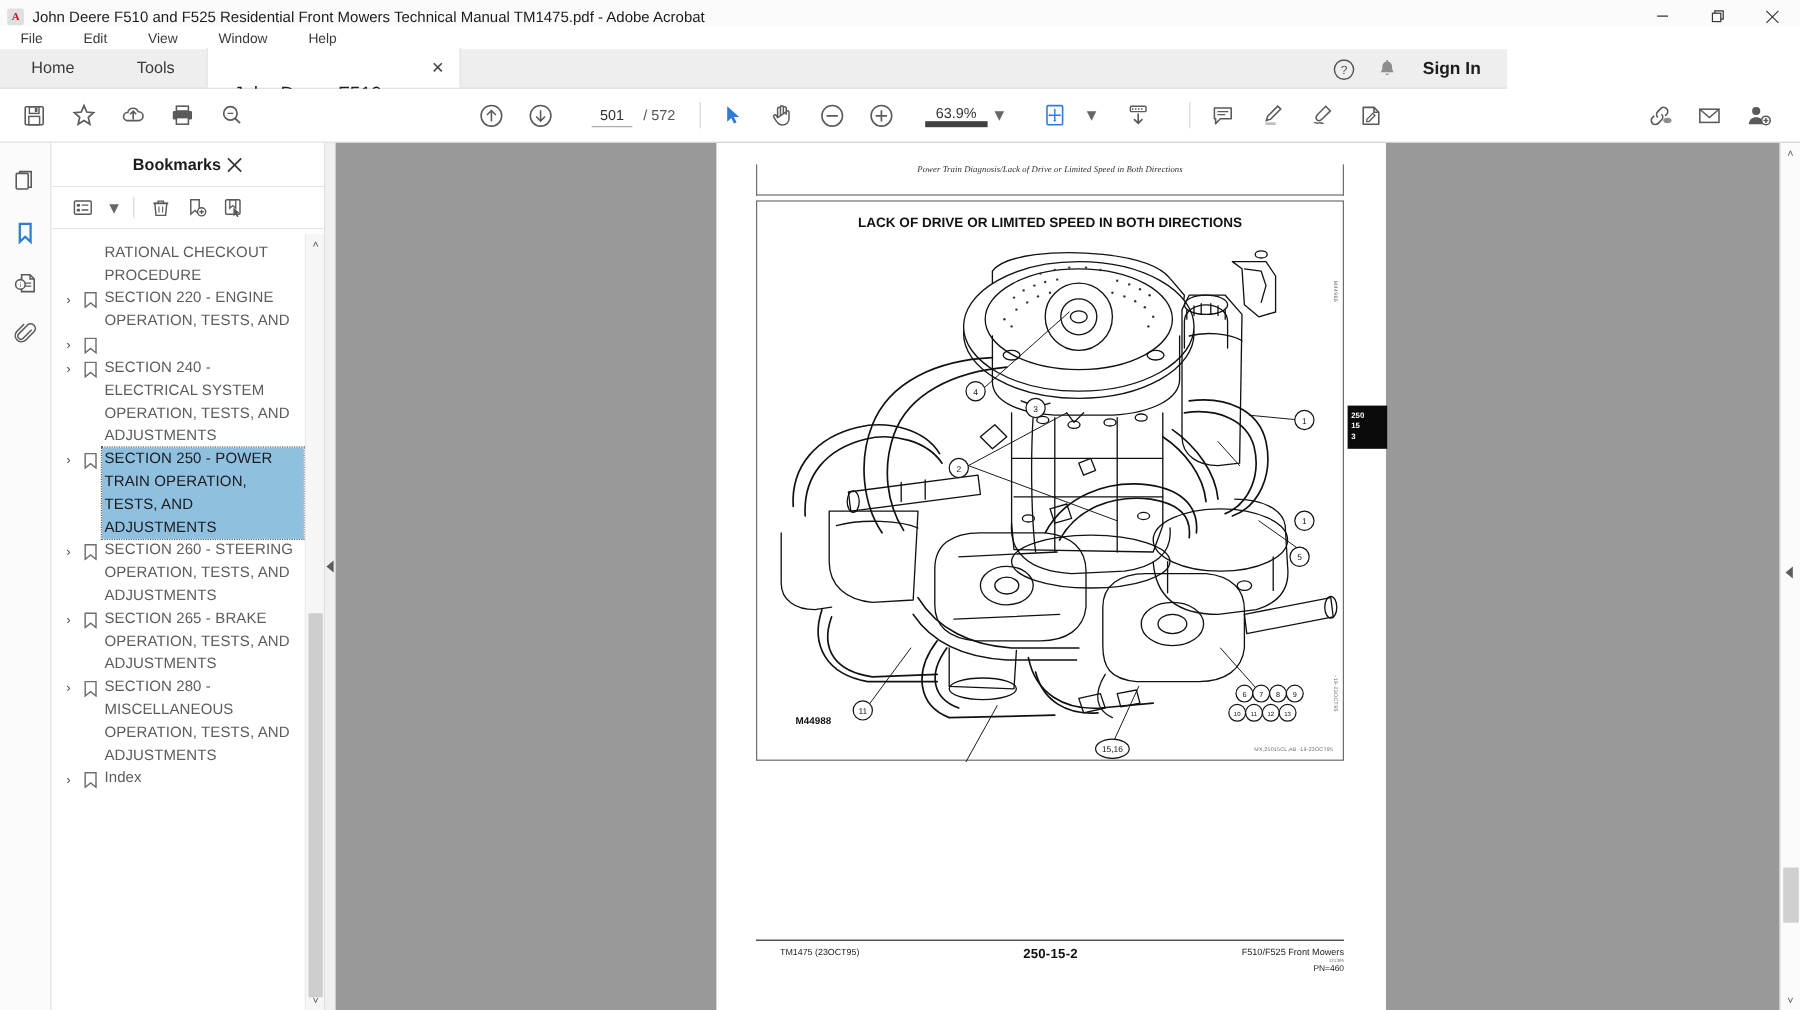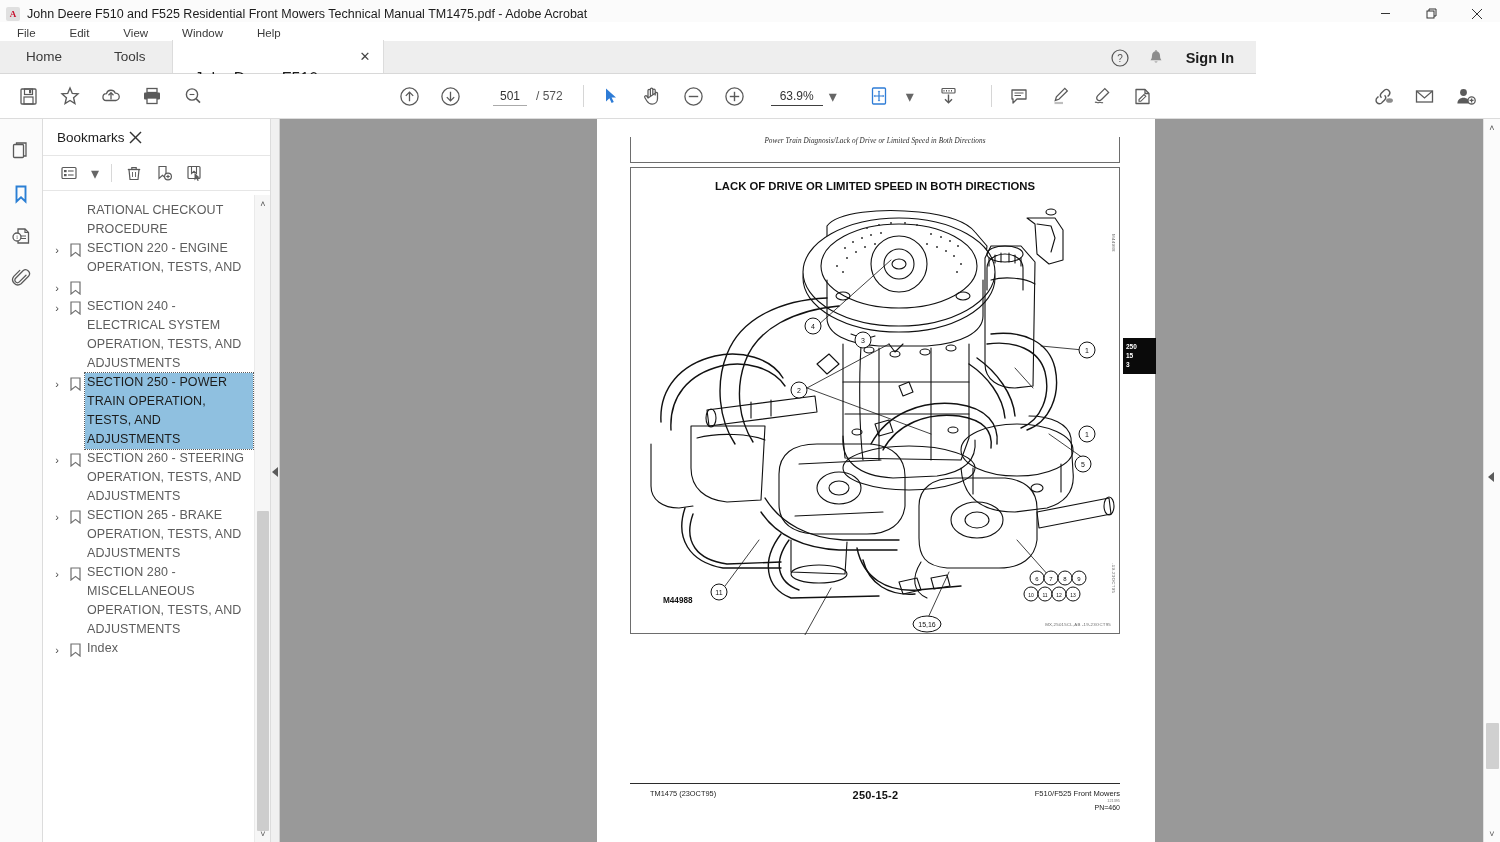--- a/index.html
+++ b/index.html
@@ -91,21 +91,21 @@
   }
   .tb-btn.active { color: #2e7cd6; }
   .tb-sep { width: 1px; height: 22px; background: #d6d6d6; margin: 0 7px; }
   .page-field {
     width: 34px; height: 19px; border: none; border-bottom: 1px solid #aaa;
     font-size: 12px; color: #333; text-align: center; background: transparent;
     font-family: "Liberation Sans", sans-serif; outline: none;
   }
   .page-total { font-size: 12px; color: #555; margin-left: 9px; white-space: nowrap; }
   .zoom-field {
-    width: 52px; height: 19px; border: none; border-bottom: 1px solid #404040;
+    width: 52px; height: 19px; border: none; border-bottom: 5px solid #404040;
     font-size: 12px; color: #333; text-align: center; background: transparent;
     font-family: "Liberation Sans", sans-serif; outline: none;
   }
   .caret-btn {
     width: 16px; height: 22px; display: flex; align-items: center; justify-content: center;
     color: #666; margin-left: 2px;
   }
 
   
   .rail {
@@ -118,22 +118,23 @@
     color: #5a5a5a; position: relative;
   }
   .rail-btn.active { color: #2b7fd4; }
 
   
   .bm-panel {
     position: absolute; top: 119px; left: 43px; width: 228px; height: 723px;
     background: #ffffff; border-right: 1px solid #dcdcdc;
   }
   .bm-header {
-    height: 36px; display: flex; align-items: center; justify-content: flex-start;
+    height: 36px; display: flex; align-items: center; justify-content: center;
     padding: 0 10px 0 14px;
+    font-weight: bold;
   }
   .bm-title { font-size: 13.5px; color: #1c1c1c; }
   .bm-close {
     width: 22px; height: 22px; display: flex; align-items: center; justify-content: center;
     color: #333;
   }
   .bm-toolbar {
     height: 36px; display: flex; align-items: center; padding-left: 12px; gap: 2px;
     border-top: 1px solid #e6e6e6; border-bottom: 1px solid #e6e6e6;
   }

